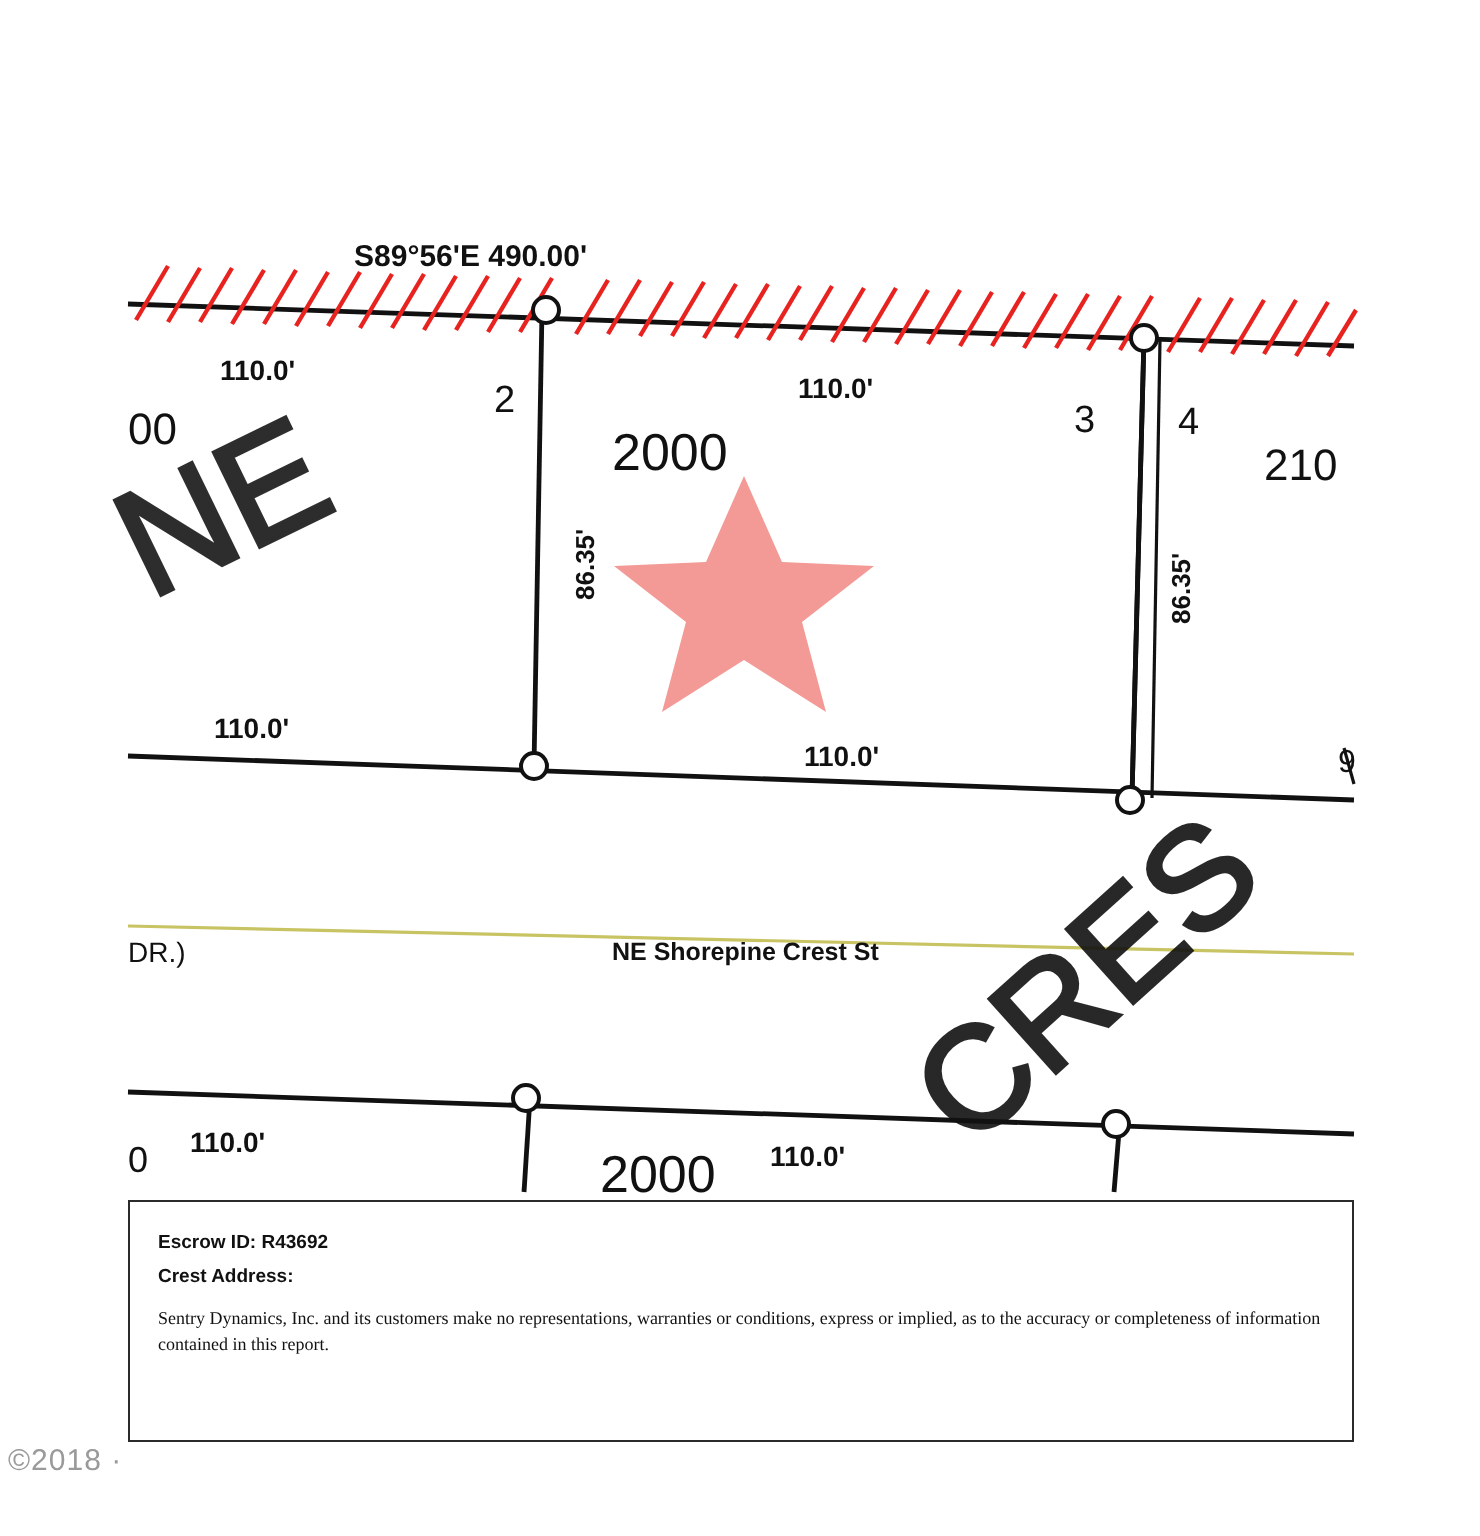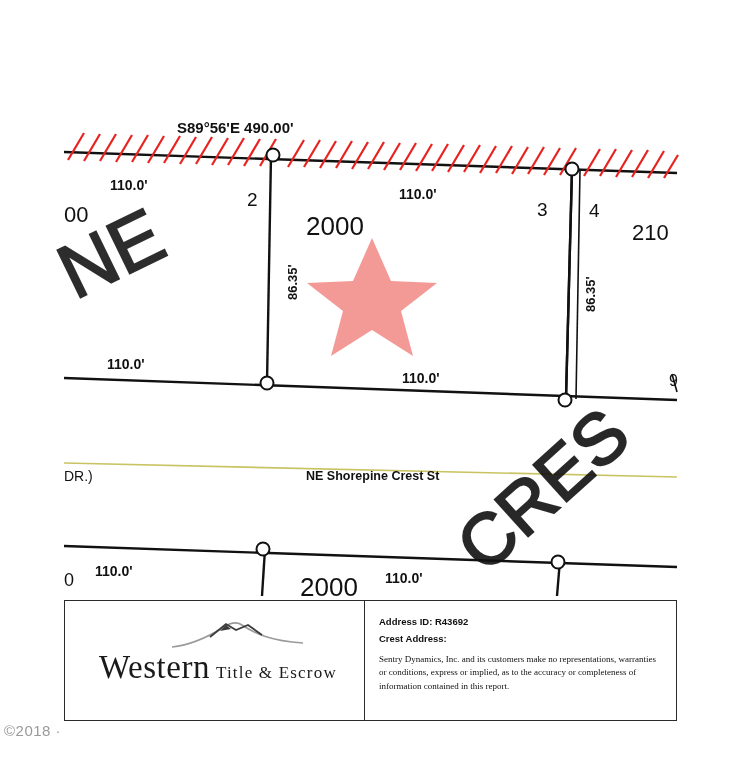--- a/index.html
+++ b/index.html
@@ -239,33 +239,23 @@
     <text class="map-label" x="64" y="481" font-size="14">DR.)</text>
 
     <text class="map-label" x="300" y="596" font-size="26">2000</text>
 
     <text class="map-label" x="64" y="586" font-size="18">0</text>
     <text class="map-label" x="669" y="386" font-size="16">9</text>
   </svg>
 </div>
 
 <div id="footer-box">
-  <div id="footer-logo">
-    <svg id="logo-mark" viewBox="0 0 135 34">
-      <path d="M2 30 C22 28 38 20 54 10 C60 6 66 4 72 8 C84 16 100 24 133 26" fill="none" stroke="#9a9a9a" stroke-width="1.6"></path>
-      <path d="M40 20 L56 7 L66 13 L78 8 L92 18" fill="none" stroke="#3b3b3b" stroke-width="1.8"></path>
-      <path d="M50 14 L56 8 L61 12 Z" fill="#3b3b3b"></path>
-    </svg>
-    <div id="logo-text">
-      <span class="logo-western">Western</span><span class="logo-title-escrow">Title &amp; Escrow</span>
-    </div>
-  </div>
   <div id="footer-info">
     <div class="row">
-      <span>Address ID:</span>
+      <span>Escrow ID:</span>
       <span>R43692</span>
     </div>
     <div class="row">
       <span>Crest Address:</span>
     </div>
     <div class="disclaimer">Sentry Dynamics, Inc. and its customers make no representations, warranties or conditions, express or implied, as to the accuracy or completeness of information contained in this report.</div>
   </div>
 </div>
 
 <div id="copyright">©2018 ·</div>

